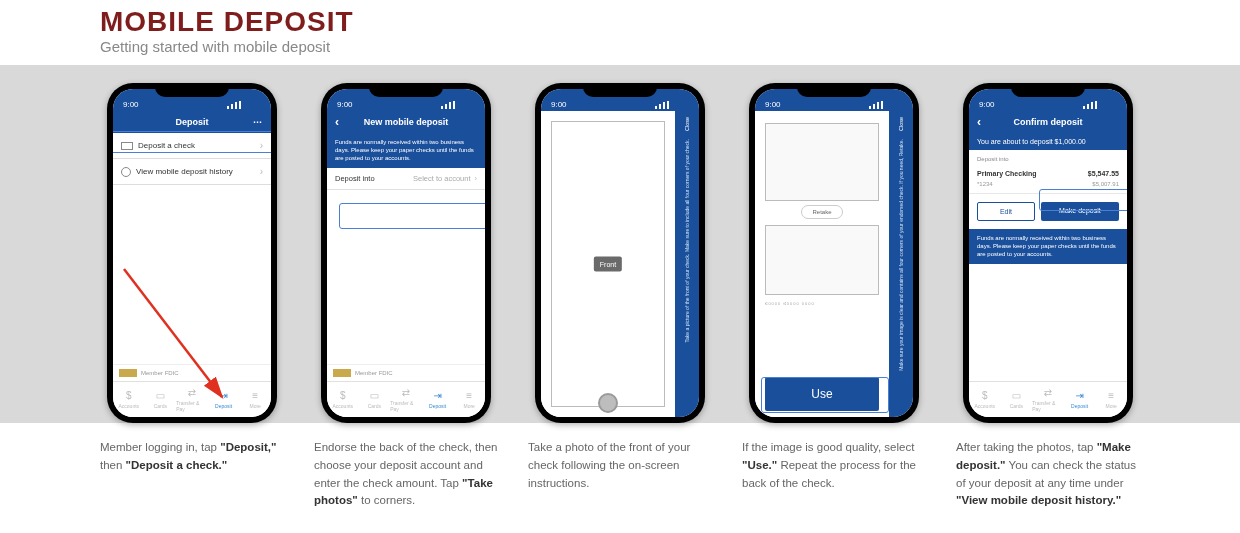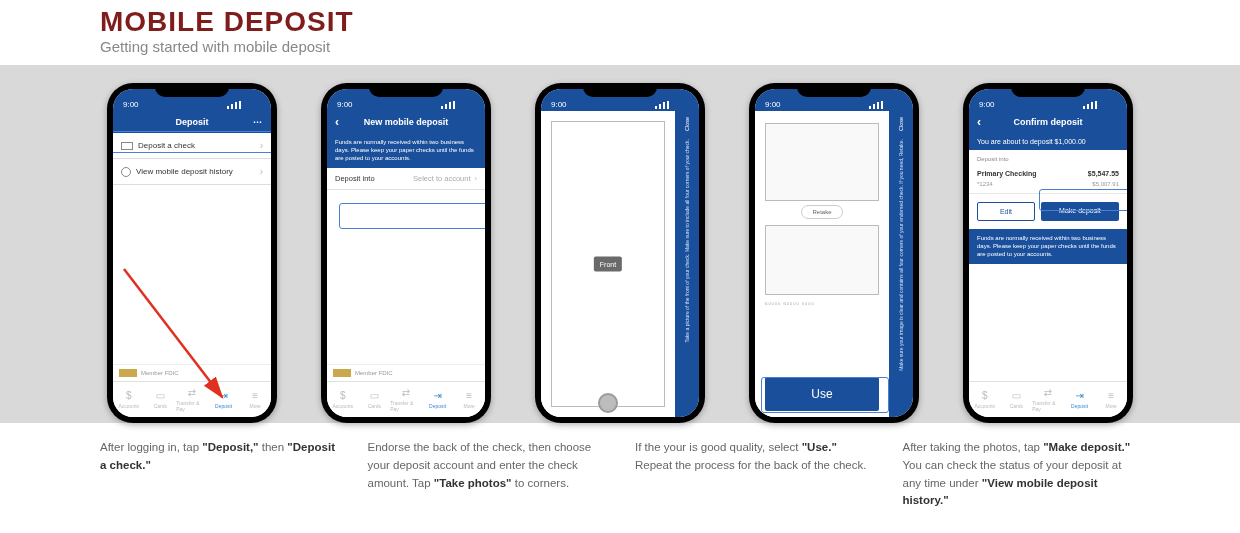--- a/index.html
+++ b/index.html
@@ -322,24 +322,27 @@
         </div>
         <div class="row-hl" style="top:100px;left:70px;right:-5px;height:22px;"></div>
       </div>
     </div>
   </div>
 
 </div>
 
 <div class="captions">
   <div class="cap">
-    <span>After logging in, tap </span><b>"Deposit,"</b><span> then </span><b>"Deposit a check."</b>
+    <span>Member logging in, tap </span><b>"Deposit,"</b><span> then </span><b>"Deposit a check."</b>
   </div>
   <div class="cap">
     <span>Endorse the back of the check, then choose your deposit account and enter the check amount. Tap </span><b>"Take photos"</b><span> to corners.</span>
   </div>
   <div class="cap">
-    <span>If the your is good quality, select </span><b>"Use."</b><span> Repeat the process for the back of the check.</span>
+    <span>Take a photo of the front of your check following the on-screen instructions.</span>
+  </div>
+  <div class="cap">
+    <span>If the image is good quality, select </span><b>"Use."</b><span> Repeat the process for the back of the check.</span>
   </div>
   <div class="cap">
     <span>After taking the photos, tap </span><b>"Make deposit."</b><span> You can check the status of your deposit at any time under </span><b>"View mobile deposit history."</b>
   </div>
 </div>
 
 </body></html>

